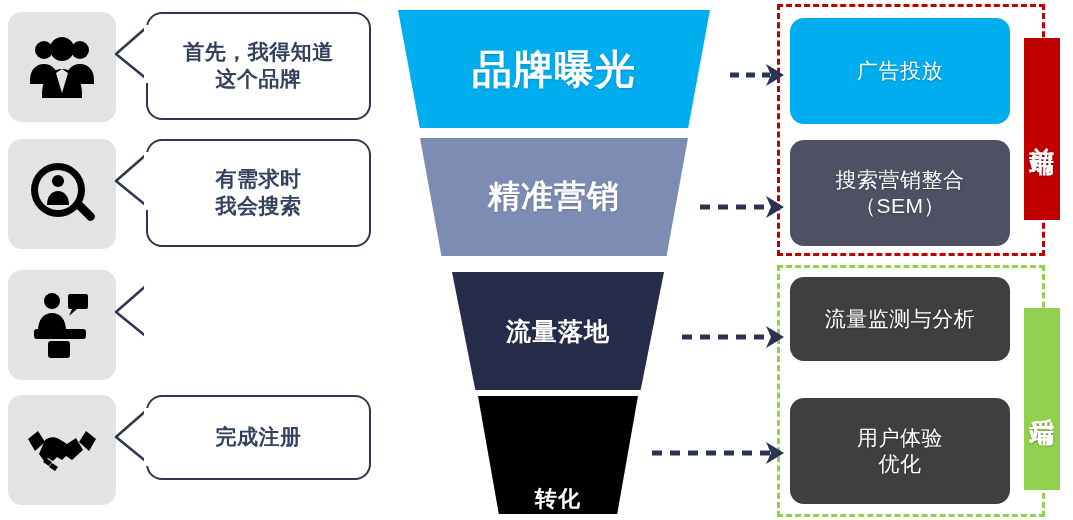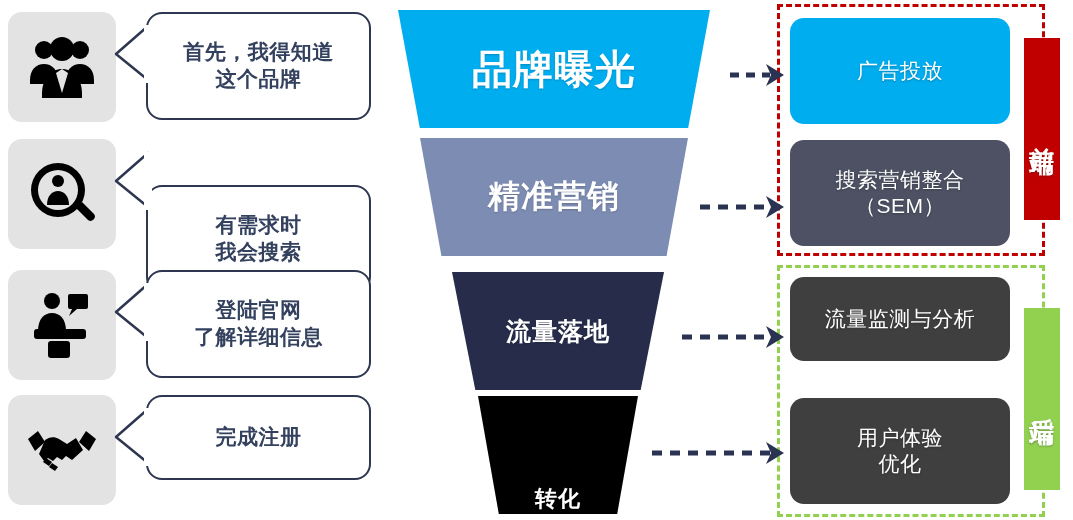--- a/index.html
+++ b/index.html
@@ -129,33 +129,29 @@
 
   <div class="bubble" id="bubble-0" style="top:12px;height:108px;">
     <div class="bubble-text">首先，我得知道
 这个品牌</div>
   </div>
   <svg class="bubble-tail" style="top:24px;" width="52" height="64" viewBox="0 0 52 64">
     <path d="M48 2 L16 30 L48 56" fill="#ffffff" stroke="#2e3650" stroke-width="2.5" stroke-linejoin="round" stroke-linecap="round"></path>
     <rect x="44" y="1" width="8" height="58" fill="#ffffff"></rect>
   </svg>
 
-  <div class="bubble" id="bubble-1" style="top:139px;height:108px;margin-top:46px;">
+  <div class="bubble" id="bubble-1" style="top:139px;height:108px;">
     <div class="bubble-text">有需求时
 我会搜索</div>
   </div>
   <svg class="bubble-tail" style="top:151px;" width="52" height="64" viewBox="0 0 52 64">
     <path d="M48 2 L16 30 L48 56" fill="#ffffff" stroke="#2e3650" stroke-width="2.5" stroke-linejoin="round" stroke-linecap="round"></path>
     <rect x="44" y="1" width="8" height="58" fill="#ffffff"></rect>
   </svg>
 
-  <div class="bubble" id="bubble-2" style="top:270px;height:108px;">
-    <div class="bubble-text">登陆官网
-了解详细信息</div>
-  </div>
   <svg class="bubble-tail" style="top:282px;" width="52" height="64" viewBox="0 0 52 64">
     <path d="M48 2 L16 30 L48 56" fill="#ffffff" stroke="#2e3650" stroke-width="2.5" stroke-linejoin="round" stroke-linecap="round"></path>
     <rect x="44" y="1" width="8" height="58" fill="#ffffff"></rect>
   </svg>
 
   <div class="bubble" id="bubble-3" style="top:395px;height:85px;">
     <div class="bubble-text">完成注册</div>
   </div>
   <svg class="bubble-tail" style="top:407px;" width="52" height="64" viewBox="0 0 52 64">
     <path d="M48 2 L16 30 L48 56" fill="#ffffff" stroke="#2e3650" stroke-width="2.5" stroke-linejoin="round" stroke-linecap="round"></path>

